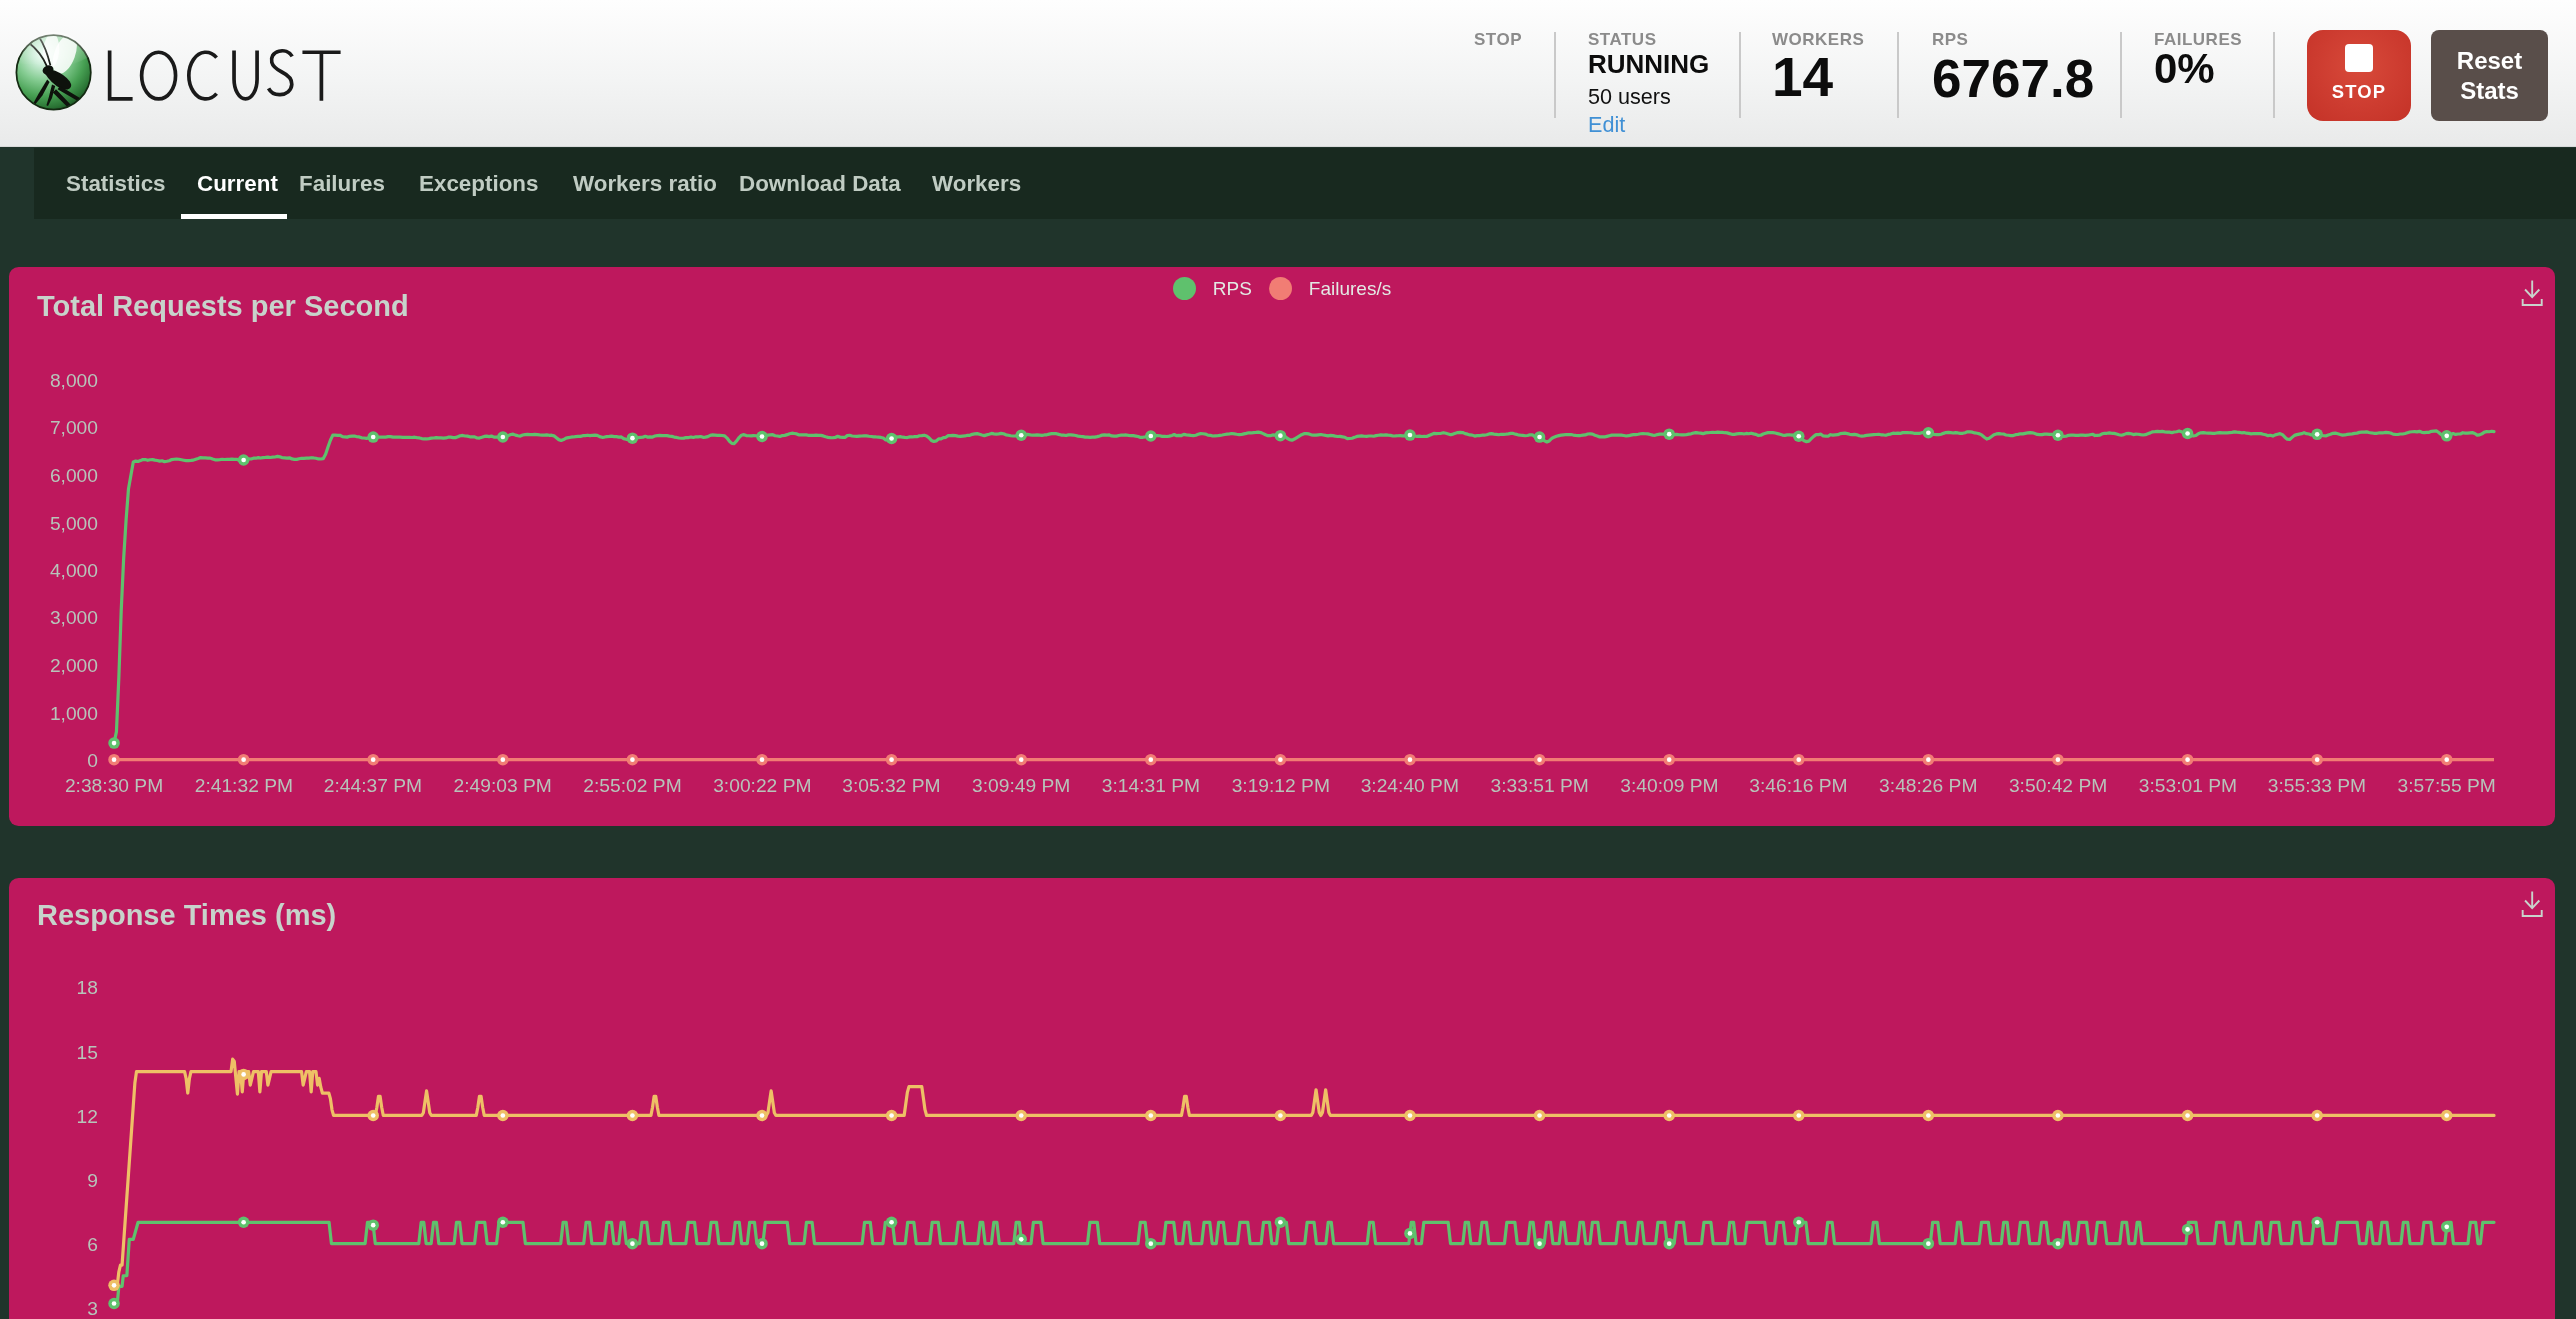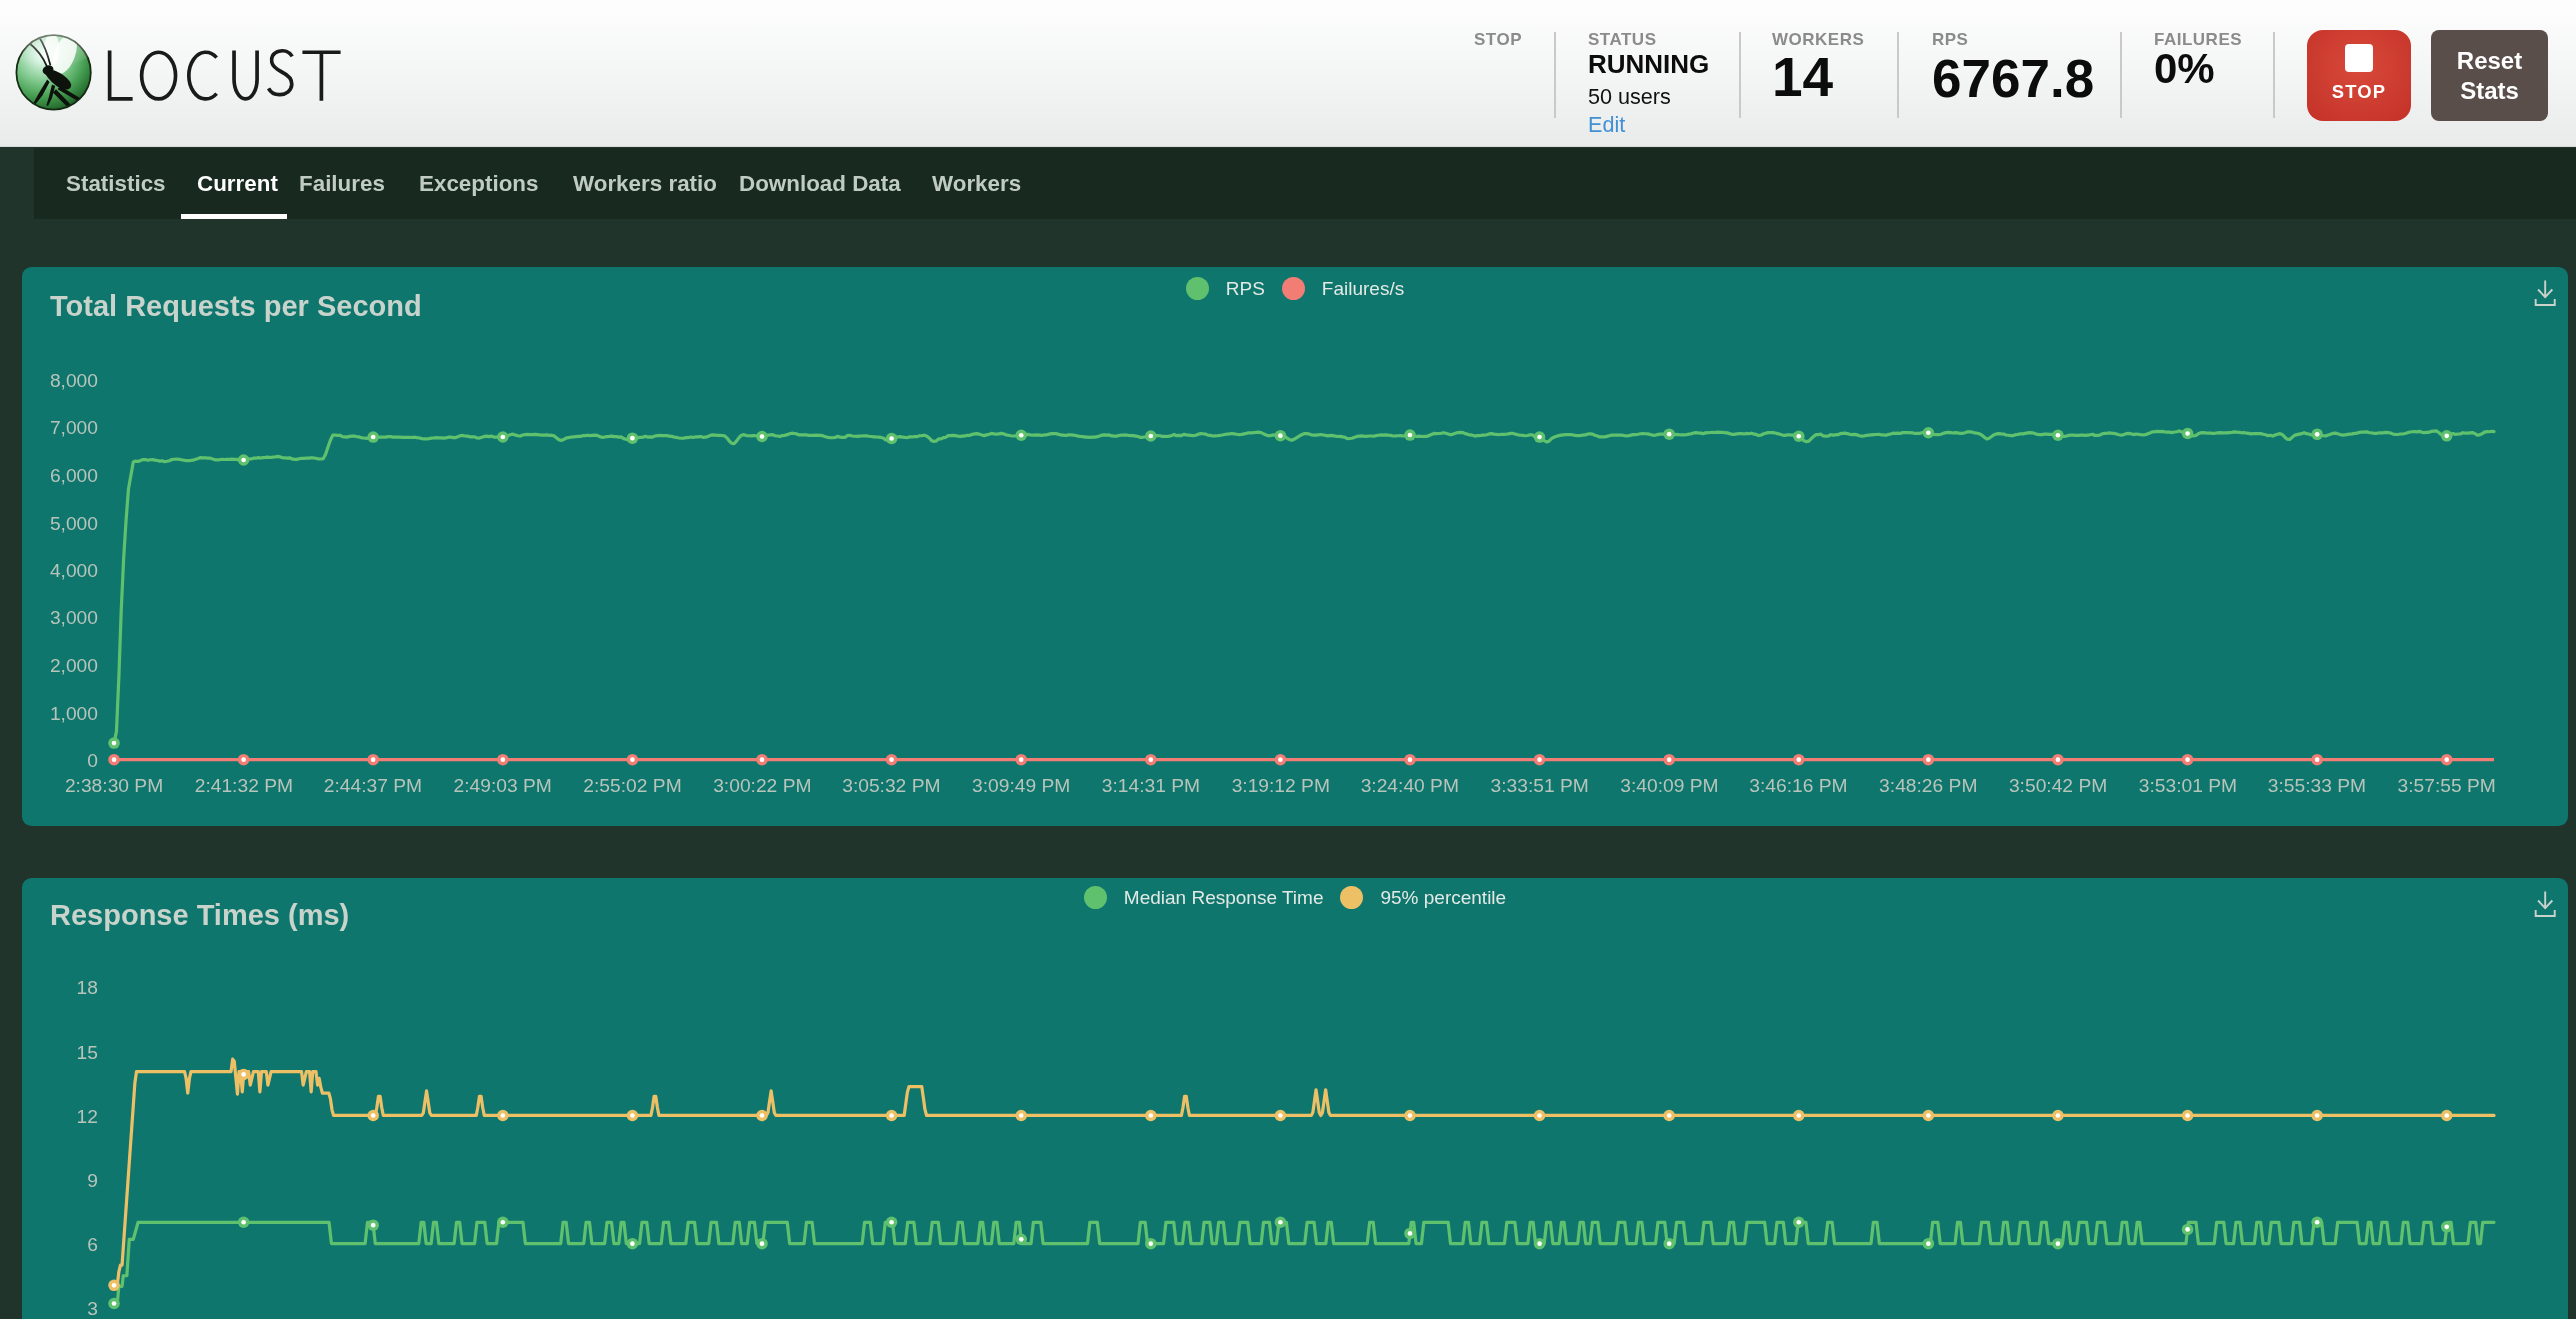--- a/index.html
+++ b/index.html
@@ -11,21 +11,21 @@
 .hsep { position:absolute; top:32px; width:1.6px; height:86px; background:#c9c9c9; }
 .stopbtn { position:absolute; left:2307px; top:30px; width:104px; height:91px; border-radius:16px;
   background:radial-gradient(circle at 50% 40%, #d84a3a 0%, #cd3c30 55%, #c43227 100%);
   color:#fff; text-align:center; }
 .resetbtn { position:absolute; left:2431px; top:30px; width:117px; height:91px; border-radius:8px;
   background:#594e4a; color:#fff; text-align:center; font-size:24px; font-weight:bold; line-height:30px;
   padding-top:16px; }
 .nav { position:absolute; left:0; top:148px; width:2576px; height:71px; background:#18291f;margin-left:34px; }
 .tab { position:absolute; top:23px; font-size:22.4px; font-weight:bold; color:#c0ccc3; }
 .tab.active { color:#ffffff; }
-.panel { position:absolute; left:22px; width:2546px; background:#0f766e; border-radius:9.6px;text-align:right; }
+.panel { position:absolute; left:9px; width:2546px; background:#be185d; border-radius:9.6px;text-align:right; }
 .ptitle { position:absolute; left:28px; font-size:29px; font-weight:bold; color:#c7d3cb; }
 .legend { position:absolute; width:100%; display:flex; justify-content:center; align-items:center;
   gap:0; font-size:19px; color:#e3e9e4; }
 .ldot { width:23px; height:23px; border-radius:50%; display:inline-block; }
 </style></head>
 <body>
 <div class="header">
 <svg width="104" height="128" viewBox="0 0 130 160" style="position:absolute;left:12px;top:-1.6px">
 <defs>
 <radialGradient id="sph" cx="36%" cy="26%" r="78%">
@@ -113,26 +113,20 @@
   </div>
   <div style="position:absolute;right:12px;top:13px"><svg width="22.4" height="27" viewBox="0 0 28 34">
 <g stroke="#c9d3cc" stroke-width="2.4" fill="none">
 <path d="M14 0.5 V20.5 M5 12 L14 21.5 L23 12"></path>
 <path d="M2 24 V31.5 H26 V24"></path>
 </g>
       </svg></div>
 </div>
 <div class="panel" style="top:878px;height:559px">
   <div class="ptitle" style="top:21px">Response Times (ms)</div>
-  <div class="legend" style="top:8px">
-    <span class="ldot" style="background:#5fc16d"></span>
-      <span style="margin:0 17px 0 17px">Median Response Time</span>
-    <span class="ldot" style="background:#eec066"></span>
-      <span style="margin-left:17px">95% percentile</span>
-  </div>
   <div style="position:absolute;right:12px;top:13px"><svg width="22.4" height="27" viewBox="0 0 28 34">
 <g stroke="#c9d3cc" stroke-width="2.4" fill="none">
 <path d="M14 0.5 V20.5 M5 12 L14 21.5 L23 12"></path>
 <path d="M2 24 V31.5 H26 V24"></path>
 </g>
       </svg></div>
 </div>
 <svg width="2576" height="1319" viewBox="0 0 3214 1646" style="position:absolute;left:0;top:0" font-family="Liberation Sans, sans-serif">
     <text x="142" y="988" text-anchor="middle" font-size="24" fill="#b7c4ba">2:38:30 PM</text>
     <text x="304" y="988" text-anchor="middle" font-size="24" fill="#b7c4ba">2:41:32 PM</text>

